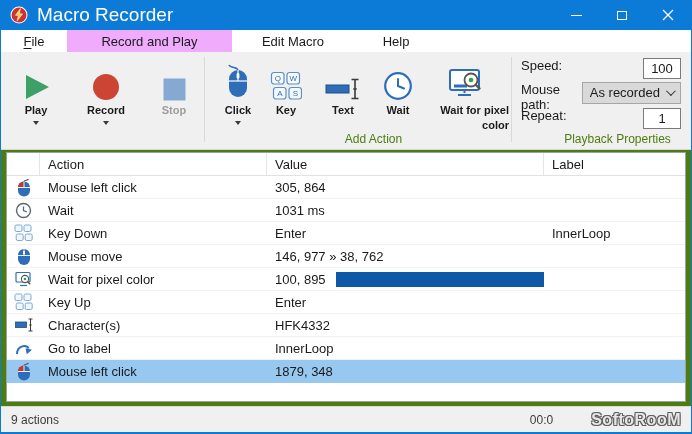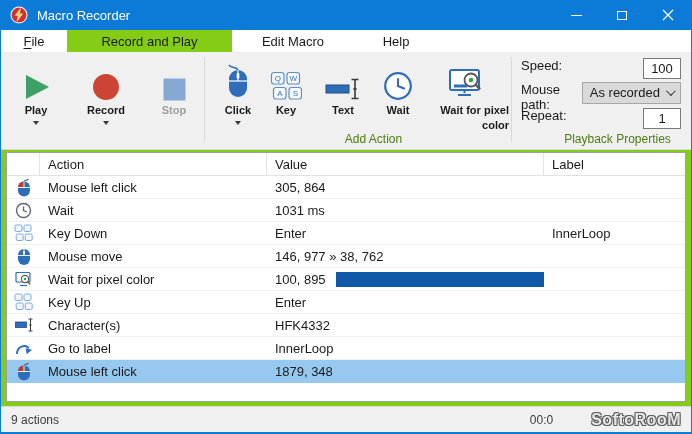--- a/index.html
+++ b/index.html
@@ -7,54 +7,54 @@
   .window{
     width:692px;height:434px;
     font-family:"Liberation Sans",sans-serif;font-size:13px;color:#1a1a1a;
     display:flex;flex-direction:column;background:#f0f0f0;
     border-left:1px solid #0b7bd7;border-right:1px solid #0b7bd7;border-bottom:2px solid #0b7bd7;
     overflow:hidden;
   }
   
   .titlebar{height:30px;background:#0b7bd7;display:flex;align-items:center;color:#fff;flex:none;}
   .app-icon{margin-left:9px;display:flex;align-items:center;}
-  .title-text{margin-left:9px;font-size:13px;}
+  .title-text{margin-left:9px;font-size:19px;}
   .win-controls{margin-left:auto;display:flex;height:100%;}
   .win-btn{width:46px;height:100%;display:flex;align-items:center;justify-content:center;}
   .glyph-min{width:11px;height:1px;background:#fff;}
   .glyph-max{width:10px;height:9px;border:1px solid #fff;}
   
   .tabrow{height:22px;background:#ffffff;display:flex;align-items:stretch;flex:none;}
   .tab{display:flex;align-items:center;justify-content:center;padding:0 2px;color:#1a1a1a;cursor:default;}
   .tab u{text-decoration:underline;text-underline-offset:2px;}
   .tab-file{width:66px;}
   .tab-rec{width:165px;}
   .tab-edit{width:122px;}
   .tab-help{width:84px;}
-  .tab.selected{background:#84cc16;}
+  .tab.selected{background:#f0abfc;}
   
   .ribbon{height:98px;background:#f0f0f0;border-bottom:1px solid #d6d6d6;display:flex;flex:none;padding-left:4px;position:relative;}
   .rgroup{display:flex;position:relative;padding-top:5px;}
   .vsep{width:1px;background:#d9d9d9;margin:5px 1px 7px 1px;flex:none;}
   .rbtn{display:flex;flex-direction:column;align-items:center;flex:none;}
   .rbtn .icon{height:46px;display:flex;align-items:flex-end;justify-content:center;padding-bottom:2px;}
   .rbtn .lbl{font-size:11px;line-height:15px;text-align:right;color:#1a1a1a;max-width:84px;font-weight:bold;}
   .rbtn.disabled .lbl{color:#9d9d9d;}
   .caret{margin-top:3px;width:0;height:0;border-left:3.5px solid transparent;border-right:3.5px solid transparent;border-top:4px solid #3a3a3a;}
   .glabel{position:absolute;bottom:3px;left:0;right:0;text-align:center;color:#4d7c0f;font-size:12px;padding-left:31px;}
   .w-play{width:62px;}.w-record{width:78px;}.w-stop{width:58px;}
   .w-click{width:52px;padding-left:12px;}.w-key{width:56px;}.w-text{width:58px;}.w-wait{width:52px;}.w-wpx{width:86px;}
   .g3{flex:1;display:flex;flex-direction:column;padding:6px 10px 18px 8px;}
   .prow{display:flex;height:26px;}
   .pspace{flex:1;}
   .pinput{width:38px;height:21px;border:1px solid #7a7a7a;background:#fff;display:flex;align-items:center;justify-content:center;font-size:13px;}
   .pdrop{width:114px;height:22px;border:1px solid #a6a6a6;background:#d9d9d9;display:flex;align-items:center;padding:0 7px;}
   .pdrop .chev{margin-left:auto;width:7px;height:7px;border-right:1.6px solid #333;border-bottom:1.6px solid #333;transform:rotate(45deg) translateY(-2px);}
   
-  .content{flex:1;padding:2px 5px 4px 5px;background:#84cc16;min-height:0;}
+  .content{flex:1;padding:2px 5px 4px 5px;background:#4d7c0f;min-height:0;}
   .table{height:100%;background:#fff;border:1px solid #99a2ab;display:flex;flex-direction:column;overflow:hidden;}
   .thead{display:flex;height:23px;align-items:center;flex:none;border-bottom:1px solid #e2e2e2;color:#1a1a1a;}
   .hc{height:100%;display:flex;align-items:center;padding-left:8px;border-right:1px solid #e6e6e6;}
   .c0{width:33px;flex:none;padding-left:0;}
   .c1{width:227px;flex:none;}
   .c2{width:277px;flex:none;}
   .c3{flex:1;border-right:none;}
   .trow{display:flex;height:23px;align-items:center;flex:none;border-bottom:1px solid #f1f1f1;}
   .trow.selected{background:#96c8f0;border-bottom-color:#96c8f0;}
   .cell{display:flex;align-items:center;padding-left:8px;overflow:hidden;white-space:nowrap;}

